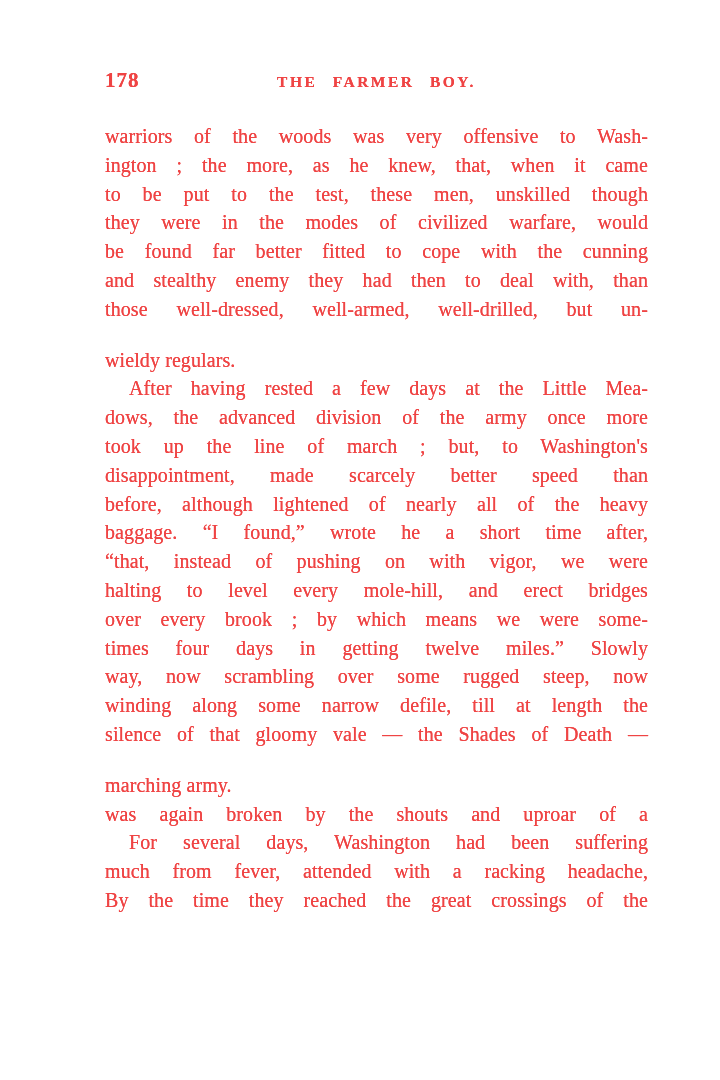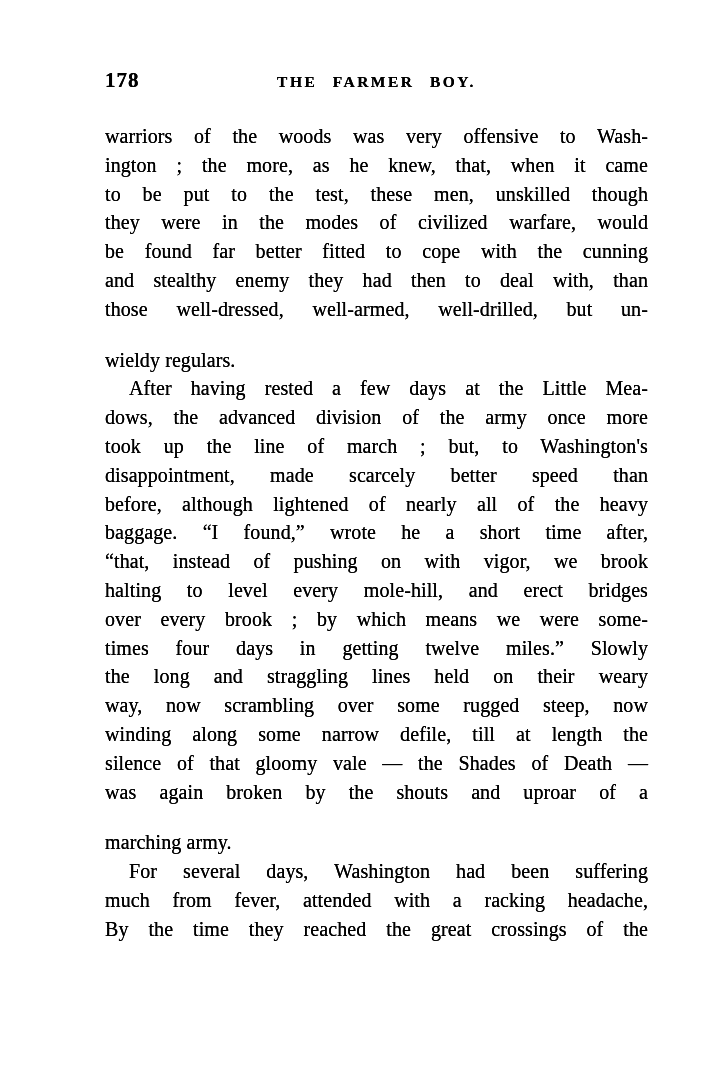--- a/index.html
+++ b/index.html
@@ -2,21 +2,21 @@
 <html><head>
 <meta charset="utf-8">
 <style>
   html, body { margin: 0; padding: 0; background: #ffffff; }
   .page {
     position: relative;
     width: 720px;
     height: 1080px;
     background: #ffffff;
     font-family: "Liberation Serif", serif;
-    color: #000000;
+    color: #ef4444;
     overflow: hidden;
   }
   .page-header {
     position: absolute;
     left: 105px;
     top: 68px;
     width: 543px;
     height: 28px;
   }
   .page-number {
@@ -82,28 +82,27 @@
     <div class="line">be found far better fitted to cope with the cunning</div>
     <div class="line">and stealthy enemy they had then to deal with, than</div>
     <div class="line">those well-dressed, well-armed, well-drilled, but un-</div>
     <div class="line endpar">wieldy regulars.</div>
     <div class="line indent">After having rested a few days at the Little Mea-</div>
     <div class="line">dows, the advanced division of the army once more</div>
     <div class="line">took up the line of march ; but, to Washington's</div>
     <div class="line">disappointment, made scarcely better speed than</div>
     <div class="line">before, although lightened of nearly all of the heavy</div>
     <div class="line">baggage. “I found,” wrote he a short time after,</div>
-    <div class="line">“that, instead of pushing on with vigor, we brook</div>
+    <div class="line">“that, instead of pushing on with vigor, we were</div>
     <div class="line">halting to level every mole-hill, and erect bridges</div>
     <div class="line">over every brook ; by which means we were some-</div>
     <div class="line">times four days in getting twelve miles.” Slowly</div>
-    <div class="line">the long and straggling lines held on their weary</div>
     <div class="line">way, now scrambling over some rugged steep, now</div>
     <div class="line">winding along some narrow defile, till at length the</div>
     <div class="line">silence of that gloomy vale — the Shades of Death —</div>
+    <div class="line endpar">marching army.</div>
     <div class="line">was again broken by the shouts and uproar of a</div>
-    <div class="line endpar">marching army.</div>
     <div class="line indent">For several days, Washington had been suffering</div>
     <div class="line">much from fever, attended with a racking headache,</div>
     <div class="line">By the time they reached the great crossings of the</div>
   </div>
 
 </div>
 
 </body></html>

